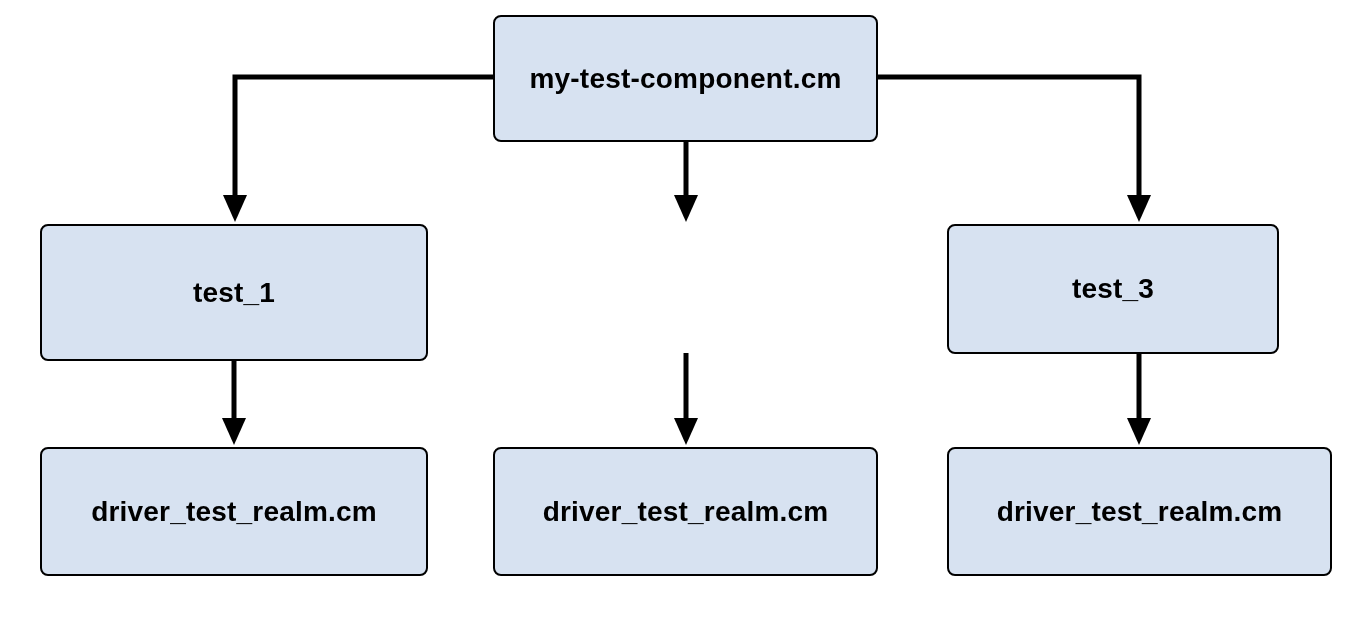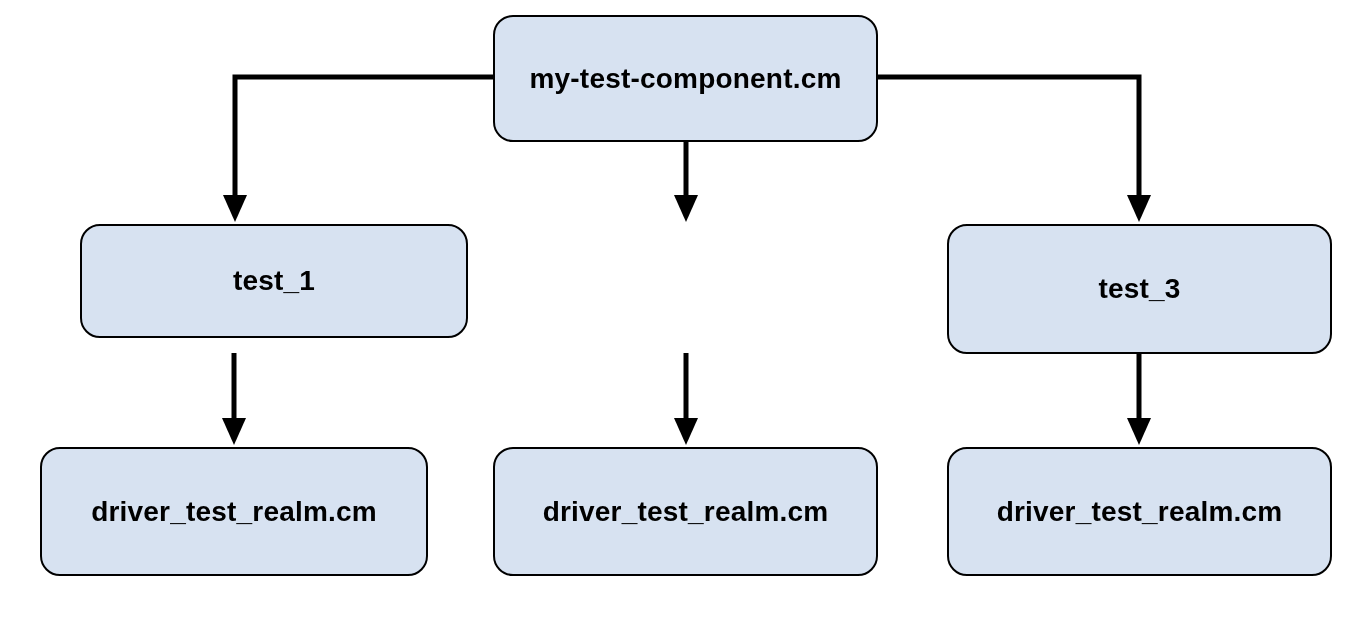--- a/index.html
+++ b/index.html
@@ -31,34 +31,34 @@
   }
   .edge-head {
     fill: var(--edge-color, #000000);
     stroke: none;
   }
   .node {
     position: absolute;
     box-sizing: border-box;
     background: var(--node-fill, #d7e2f1);
     border: 2.5px solid var(--node-border, #000000);
-    border-radius: 20px;
+    border-radius: 8px;
     display: flex;
     align-items: center;
     justify-content: center;
     text-align: center;
     font-weight: bold;
     font-size: 28px;
     color: var(--node-text, #000000);
     letter-spacing: 0.2px;
   }
   .node-root     { left: 493px; top: 15px;  width: 385px; height: 127px; }
-  .node-test-1   { left: 40px;  top: 224px; width: 388px; height: 114px; margin-left: 40px; }
+  .node-test-1   { left: 40px;  top: 224px; width: 388px; height: 137px; }
   .node-test-2   { left: 493px; top: 224px; width: 385px; height: 130px; }
-  .node-test-3   { left: 947px; top: 224px; width: 385px; height: 130px; }
+  .node-test-3   { left: 947px; top: 224px; width: 332px; height: 130px; }
   .node-driver-1 { left: 40px;  top: 447px; width: 388px; height: 129px; }
   .node-driver-2 { left: 493px; top: 447px; width: 385px; height: 129px; }
   .node-driver-3 { left: 947px; top: 447px; width: 385px; height: 129px; }
 </style>
 </head>
 <body>
 
 <div class="canvas">
 
   <svg class="edges-layer" viewBox="0 0 1370 628" xmlns="http://www.w3.org/2000/svg">

